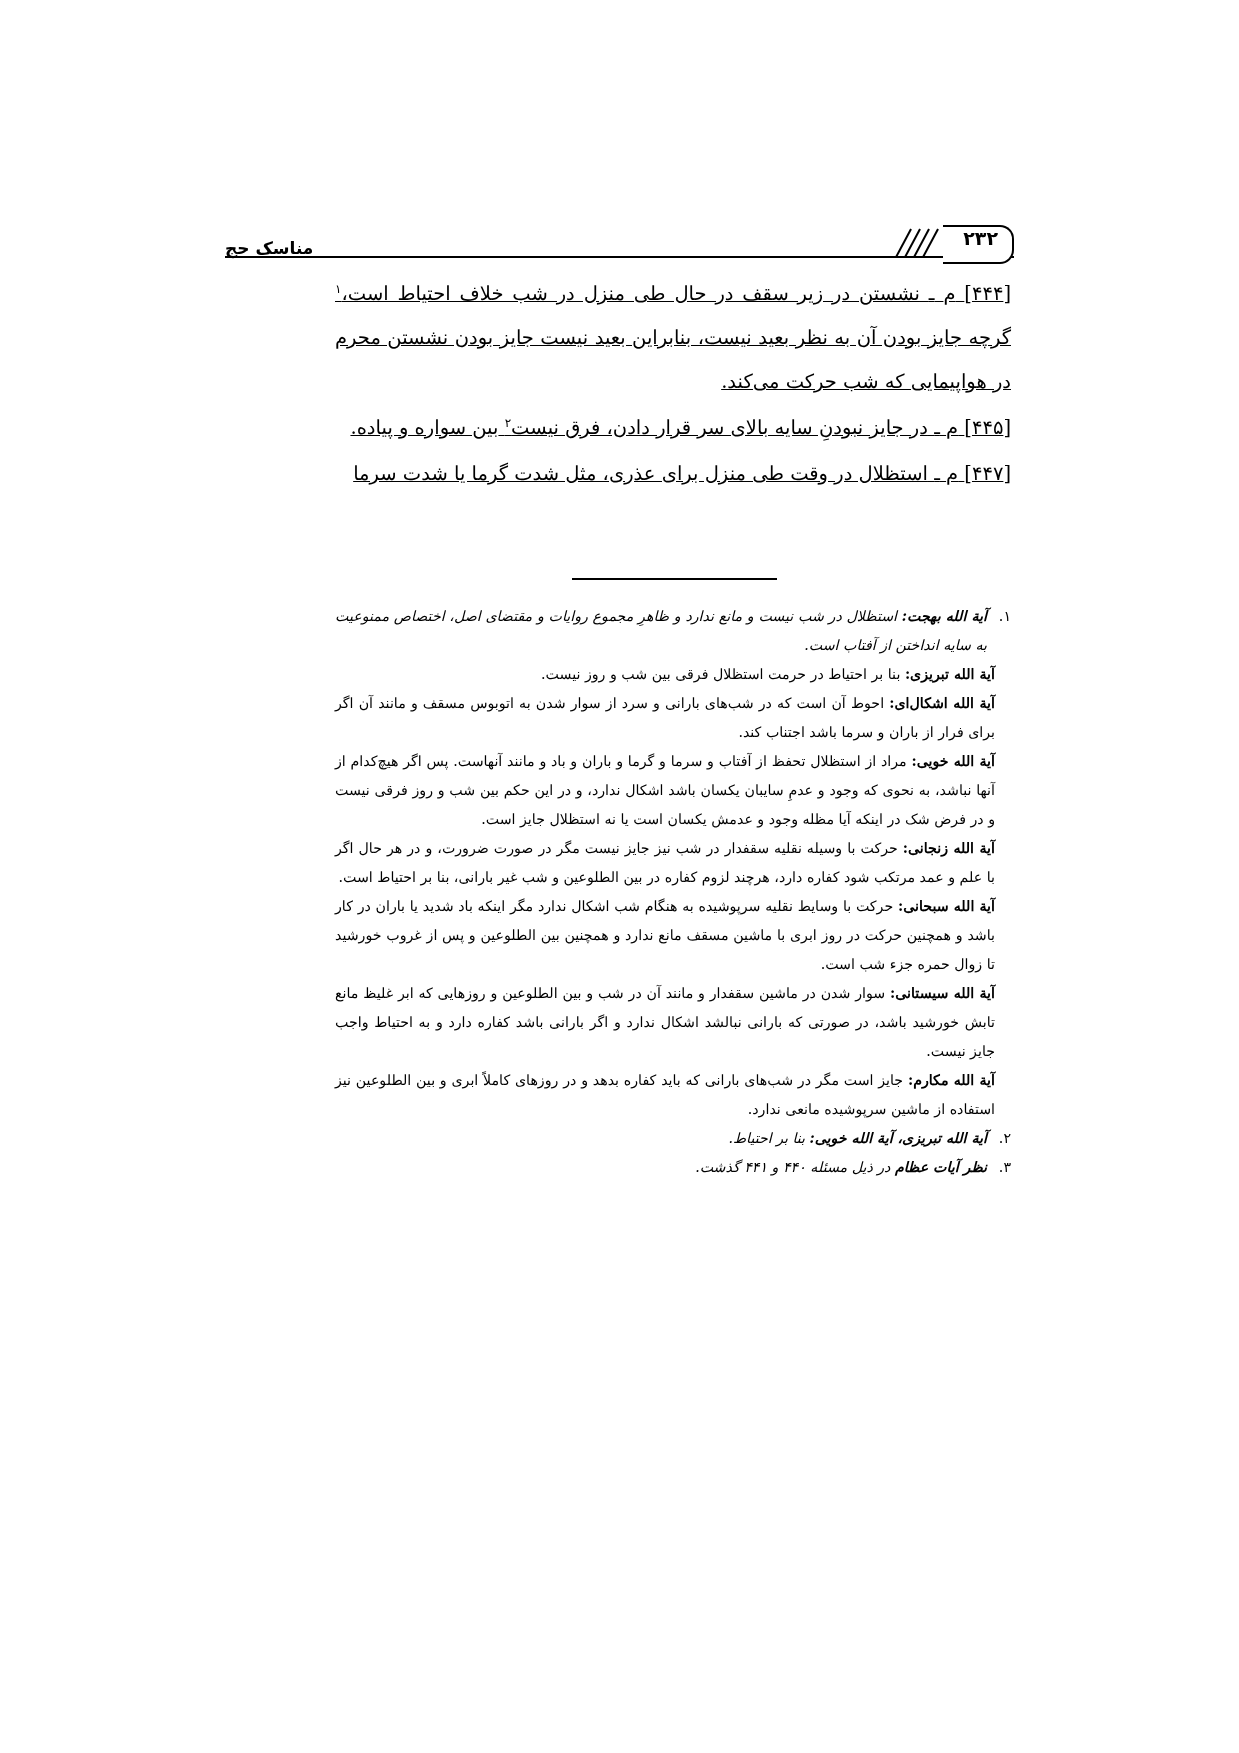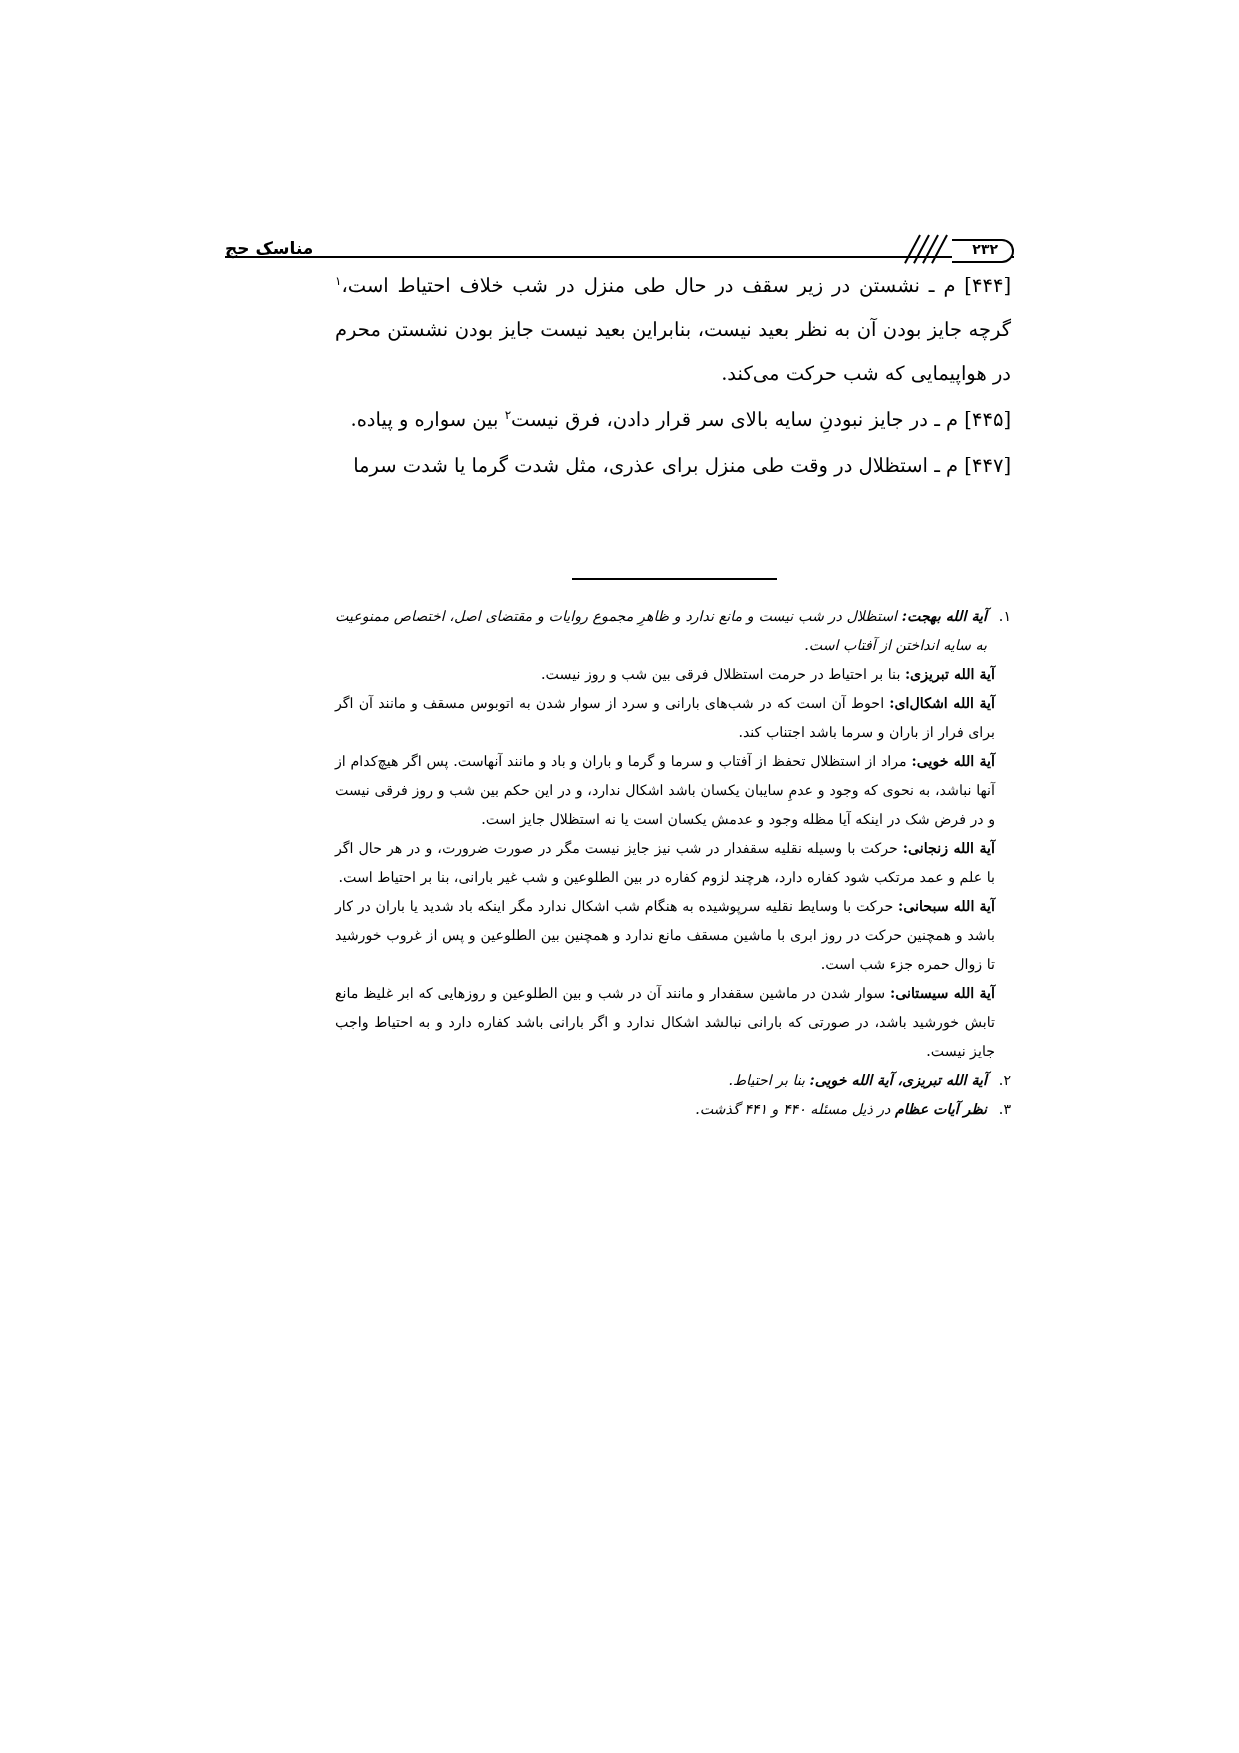--- a/index.html
+++ b/index.html
@@ -51,23 +51,23 @@
   }
   .folio-wrap {
     position: absolute;
     right: 0;
     bottom: -2px;
     display: flex;
     align-items: center;
     direction: rtl;
   }
   .folio-num {
-    font-size: 14px;
+    font-size: 19px;
     font-weight: bold;
-    padding: 1px 14px 3px 20px;
+    padding: 1px 14px 13px 20px;
     position: relative;
     z-index: 3;
     background: #fff;
     border-top: 2.2px solid #000;
     border-right: 2.2px solid #000;
     border-bottom: 2.2px solid #000;
     border-top-right-radius: 14px;
     border-bottom-right-radius: 14px;
     line-height: 1.1;
   }
@@ -88,28 +88,29 @@
     transform-origin: top center;
   }
   .folio-slashes i:nth-child(1) { right: 4px; }
   .folio-slashes i:nth-child(2) { right: 13px; }
   .folio-slashes i:nth-child(3) { right: 22px; }
   .folio-slashes i:nth-child(4) { right: 31px; }
 
   
   .body-text {
     position: absolute;
-    top: 264px;
+    top: 272px;
     right: 228px;
     width: 676px;
     direction: rtl;
     text-align: justify;
     font-size: 19.5px;
     line-height: 44px;
     font-family: "DejaVu Serif", "Liberation Serif", serif;
+    text-decoration: underline;
   }
   .ruling {
     margin: 0 0 2px 0;
     text-align: justify;
     text-justify: inter-word;
   }
   .ruling:last-child { margin-bottom: 0; }
   sup.fn {
     font-size: 12px;
     vertical-align: super;
@@ -247,20 +248,24 @@
     <div class="fn-sub">
       <span class="mujtahid">آیة الله سبحانی:</span>
       <span>حرکت با وسایط نقلیه سرپوشیده به هنگام شب اشکال ندارد مگر اینکه باد شدید یا باران در کار باشد و همچنین حرکت در روز ابری با ماشین مسقف مانع ندارد و همچنین بین الطلوعین و پس از غروب خورشید تا زوال حمره جزء شب است.</span>
     </div>
 
     <div class="fn-sub">
       <span class="mujtahid">آیة الله سیستانی:</span>
       <span>سوار شدن در ماشین سقفدار و مانند آن در شب و بین الطلوعین و روزهایی که ابر غلیظ مانع تابش خورشید باشد، در صورتی که بارانی نبالشد اشکال ندارد و اگر بارانی باشد کفاره دارد و به احتیاط واجب جایز نیست.</span>
     </div>
 
+    <div class="fn-sub">
+      <span class="mujtahid">آیة الله مکارم:</span>
+      <span>جایز است مگر در شب‌های بارانی که باید کفاره بدهد و در روزهای کاملاً ابری و بین الطلوعین نیز استفاده از ماشین سرپوشیده مانعی ندارد.</span>
+    </div>
 
     <div class="fn-item">
       <div class="fn-marker">۲.</div>
       <div class="fn-body">
         <span class="mujtahid">آیة الله تبریزی، آیة الله خویی:</span>
         <span>بنا بر احتیاط.</span>
       </div>
     </div>
 
     <div class="fn-item">

